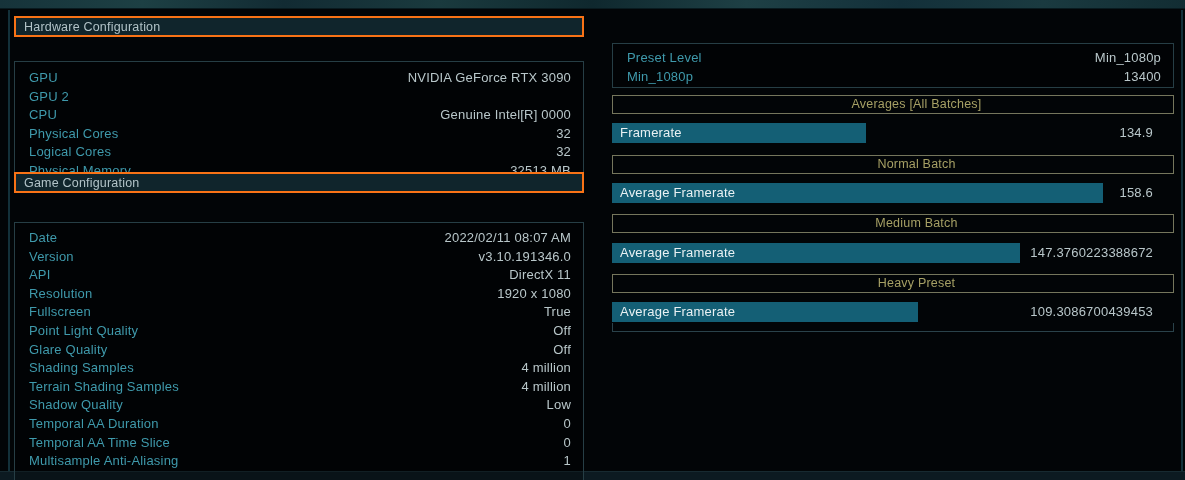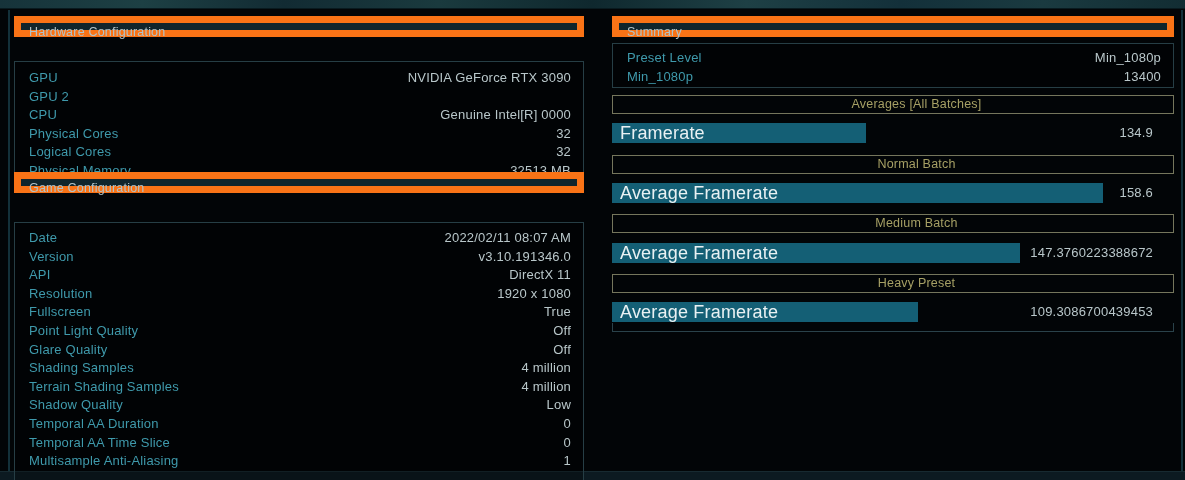--- a/index.html
+++ b/index.html
@@ -24,21 +24,21 @@
   .frame-left { left: 8px; }
   .frame-right { left: 1181px; }
 
   
   .col-left  { position: absolute; left: 14px;  top: 0; width: 570px; height: 480px; }
   .col-right { position: absolute; left: 612px; top: 0; width: 562px; height: 480px; }
 
   
   .section-header {
     position: absolute; left: 0; width: 100%; height: 21px;
-    background: #10252c; border: 7px solid #f97316;
+    background: #10252c; border: 2px solid #f97316;
     color: #b2c3c8; font-size: 12.5px; line-height: 19px;
     padding-left: 8px;
   }
 
   
   .content-box {
     position: absolute; left: 0; width: 100%;
     border: 1px solid #263e45; background: rgba(0,0,0,0.25);
   }
   .kv-row { display: flex; justify-content: space-between; height: 18.6px; padding: 0 12px 0 14px; }
@@ -51,21 +51,21 @@
     border: 1px solid #75765c; color: #a6a065;
     font-size: 12.5px; line-height: 17px; text-align: center; padding-left: 47px;
   }
   .bar-row { position: absolute; left: 0; width: 100%; height: 20px; }
   .bar-fill {
     position: absolute; left: 0; top: 0; height: 20px; width: 0;
     background: #145f75;
   }
   .bar-label {
     position: absolute; left: 8px; top: 0; height: 20px;
-    color: #e9f1f3; font-size: 18px; line-height: 20px; white-space: nowrap;
+    color: #e9f1f3; font-size: 13px; line-height: 20px; white-space: nowrap;
   }
   .bar-value {
     position: absolute; right: 21px; top: 0; height: 20px;
     color: #b9c7ca; font-size: 13px; line-height: 20px; white-space: nowrap;
   }
   .group-bottom {
     position: absolute; left: 0; top: 323px; width: 100%; height: 9px;
     border-left: 1px solid #2a424a; border-right: 1px solid #2a424a; border-bottom: 1px solid #2a424a;
   }
 
@@ -177,23 +177,20 @@
     </div>
     <div class="kv-row">
       <span class="kv-label">Multisample Anti-Aliasing</span>
       <span class="kv-value">1</span>
     </div>
   </div>
 </div>
 
 <div class="col-right">
 
-  <div id="summary-header" class="section-header">
-    <span>Summary</span>
-  </div>
 
   <div id="summary-box" class="content-box">
     <div class="kv-row">
       <span class="kv-label">Preset Level</span>
       <span class="kv-value">Min_1080p</span>
     </div>
     <div class="kv-row">
       <span class="kv-label">Min_1080p</span>
       <span class="kv-value">13400</span>
     </div>

